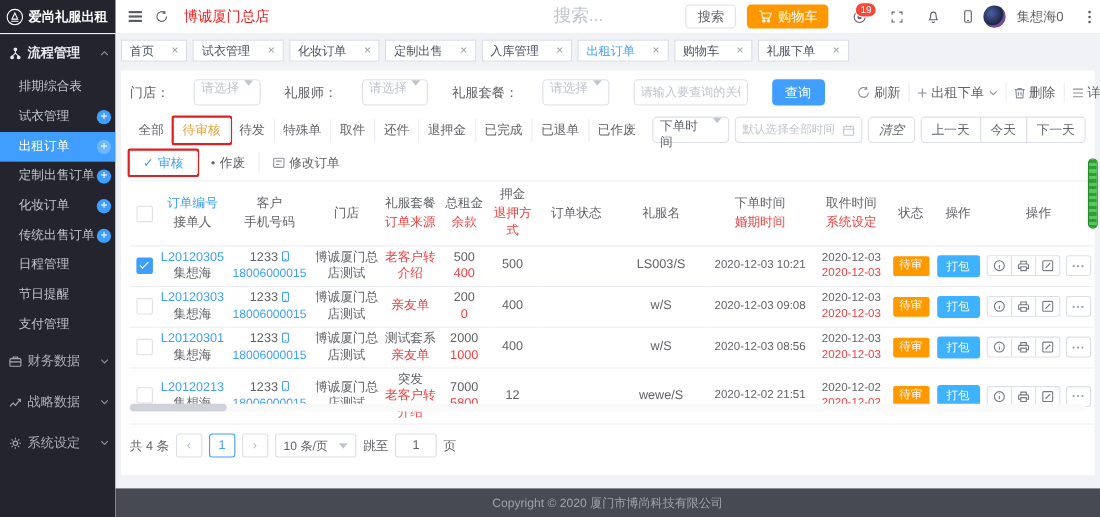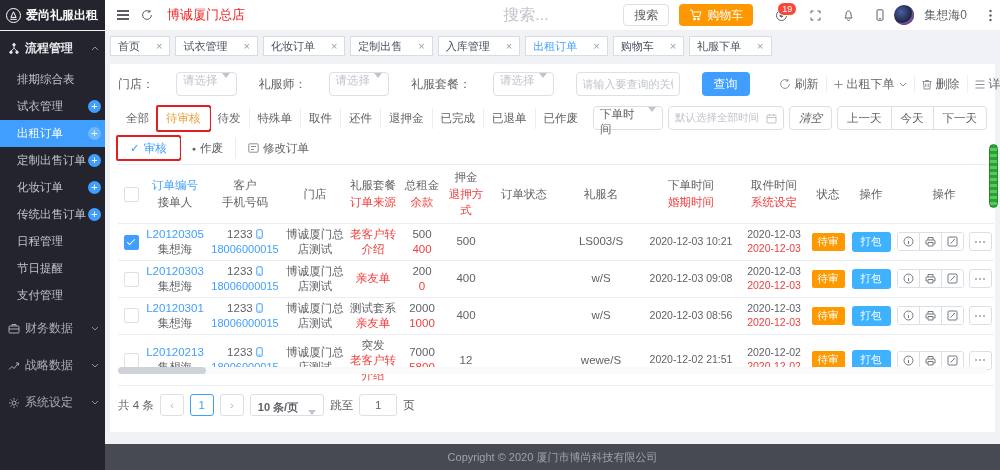--- a/index.html
+++ b/index.html
@@ -110,22 +110,22 @@
   
   .hscroll{position:absolute;left:8px;right:8px;bottom:58px;height:7px;background:#fafafa;border-radius:4px;cursor:pointer;}
   .hthumb{width:88px;height:7px;background:#cfd3d9;border-radius:4px;}
   .vscroll{position:absolute;right:2px;top:113px;width:9px;height:64px;border-radius:5px;z-index:5;cursor:pointer;
            background:repeating-linear-gradient(180deg,#2f9e36 0 3px,#55c95a 3px 6px);border:1px solid #27872d;box-sizing:border-box;}
   .pager{position:absolute;left:8px;bottom:16px;display:flex;align-items:center;gap:6px;color:#606266;font-size:11.5px;margin-top:28px;}
   .pg-arrow{width:24px;height:22px;border:1px solid #dcdfe6;border-radius:3px;display:inline-flex;align-items:center;
             justify-content:center;color:#b4b9c2;background:#fff;cursor:pointer;box-sizing:border-box;}
   .pg-num{width:24px;height:22px;border:1px solid #409eff;border-radius:3px;display:inline-flex;align-items:center;
           justify-content:center;color:#409eff;background:#fff;cursor:pointer;box-sizing:border-box;}
-  .pg-size{height:22px;border:1px solid #dcdfe6;border-radius:3px;padding:0 7px;display:inline-flex;align-items:flex-end;gap:6px;
-           color:#606266;background:#fff;cursor:pointer;box-sizing:border-box;font-size:11px;font-weight:bold;}
+  .pg-size{height:22px;border:1px solid #dcdfe6;border-radius:3px;padding:0 7px;display:inline-flex;align-items:center;gap:6px;
+           color:#606266;background:#fff;cursor:pointer;box-sizing:border-box;font-size:11px;}
   .pg-jump{width:38px;height:22px;border:1px solid #dcdfe6;border-radius:3px;text-align:center;font-size:11.5px;color:#606266;outline:none;box-sizing:border-box;}
   .spacer{flex:1;}
   .footer{height:26px;flex:0 0 26px;background:#474a52;color:#9fa3ab;display:flex;align-items:center;justify-content:center;font-size:11px;}
   .ic{display:inline-flex;align-items:center;}
   .ic svg{display:block;}
 </style>
 </head>
 <body>
 
 <div class="app">

